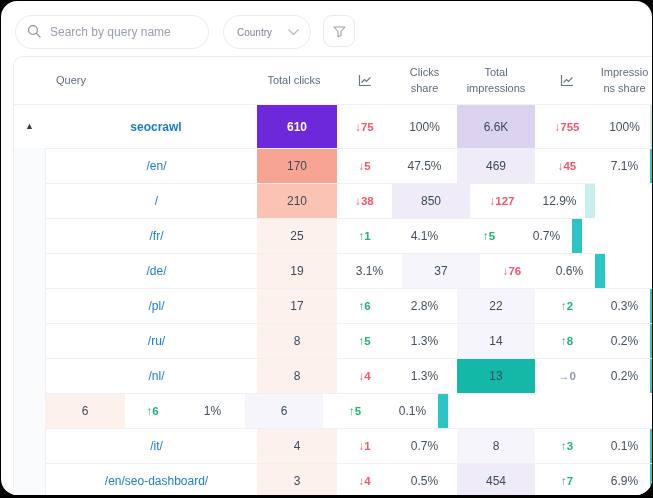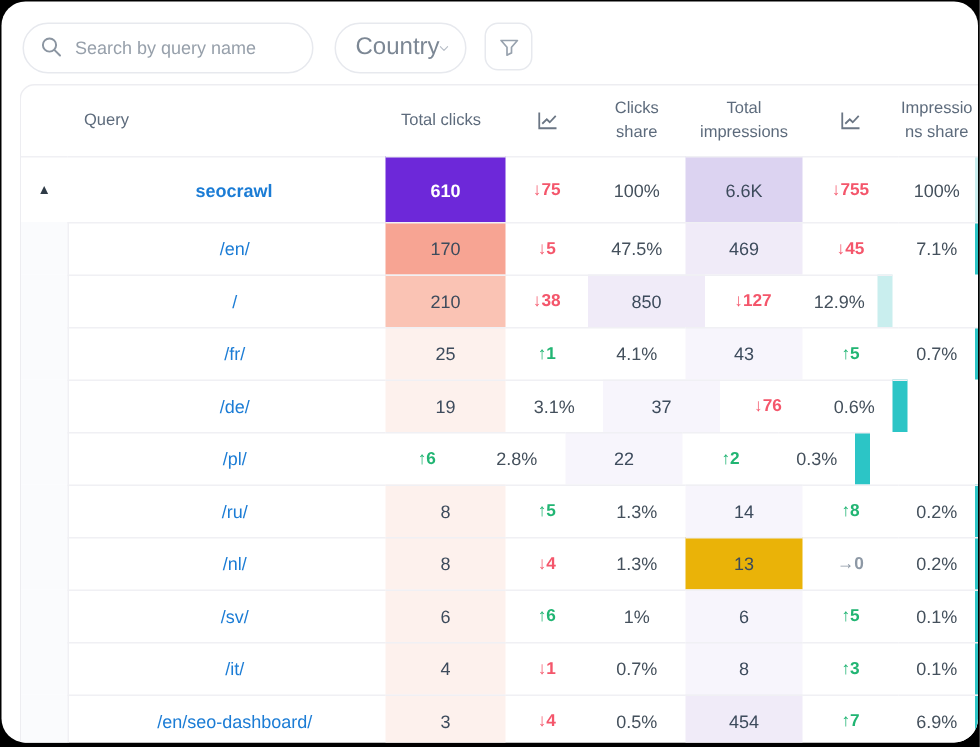--- a/index.html
+++ b/index.html
@@ -10,21 +10,21 @@
   .toolbar{display:flex;align-items:flex-start;margin:14px 0 0 14px;}
   .searchbox{position:relative;width:194px;height:34px;}
   .searchbox input{width:100%;height:100%;box-sizing:border-box;border:1px solid #e7e9ee;
     border-radius:18px;padding:0 10px 0 34px;font-size:12px;color:#4a5560;outline:none;
     font-family:"Liberation Sans",sans-serif;}
   .searchbox input::placeholder{color:#97a0ab;}
   .search-ic{position:absolute;left:12px;top:9px;}
   .country{width:88px;height:34px;box-sizing:border-box;border:1px solid #e7e9ee;border-radius:18px;
     margin-left:14px;display:flex;align-items:center;justify-content:space-between;
     padding:0 11px 0 13px;cursor:pointer;}
-  .country span{font-size:16px;color:#7c8794;}
+  .country span{font-size:10px;color:#7c8794;}
   .filter-btn{width:32px;height:32px;box-sizing:border-box;border:1px solid #e7e9ee;border-radius:9px;
     margin-left:12px;display:flex;align-items:center;justify-content:center;background:#fff;cursor:pointer;}
   
   .tablewrap{margin:7px 0 0 12px;width:646px;border:1px solid #ededf1;border-right:none;
     border-radius:10px 0 0 0;overflow:hidden;background:#fff;}
   .thead{display:flex;height:47px;align-items:center;}
   .cell{box-sizing:border-box;flex:none;display:flex;align-items:center;justify-content:center;}
   .c-qh{width:243px;justify-content:flex-start;padding-left:42px;}
   .c-clicks{width:80px;}
   .c-ch1{width:55px;}
@@ -198,23 +198,20 @@
           </div>
           <div class="cell c-clicks" style="background: rgb(253, 241, 237);">
             <span class="num">25</span>
           </div>
           <div class="cell c-ch1">
             <span class="chg up">↑1</span>
           </div>
           <div class="cell c-sh1">
             <span class="share">4.1%</span>
           </div>
-          <div class="cell c-impr" style="background: rgb(247, 245, 252);">
-            <span class="num">43</span>
-          </div>
           <div class="cell c-ch2">
             <span class="chg up">↑5</span>
           </div>
           <div class="cell c-sh2">
             <span class="share">0.7%</span>
           </div>
           <div class="cell c-edge" style="background: rgb(44, 197, 198);"></div>
         </div>
         <div class="row">
           <div class="cell c-exp"></div>
@@ -236,20 +233,23 @@
           <div class="cell c-sh2">
             <span class="share">0.6%</span>
           </div>
           <div class="cell c-edge" style="background: rgb(44, 197, 198);"></div>
         </div>
         <div class="row">
           <div class="cell c-exp"></div>
           <div class="cell c-query">
             <span class="qlink">/pl/</span>
           </div>
+          <div class="cell c-clicks" style="background: rgb(253, 241, 237);">
+            <span class="num">17</span>
+          </div>
           <div class="cell c-ch1">
             <span class="chg up">↑6</span>
           </div>
           <div class="cell c-sh1">
             <span class="share">2.8%</span>
           </div>
           <div class="cell c-impr" style="background: rgb(247, 245, 252);">
             <span class="num">22</span>
           </div>
           <div class="cell c-ch2">
@@ -292,36 +292,33 @@
           </div>
           <div class="cell c-clicks" style="background: rgb(253, 241, 237);">
             <span class="num">8</span>
           </div>
           <div class="cell c-ch1">
             <span class="chg down">↓4</span>
           </div>
           <div class="cell c-sh1">
             <span class="share">1.3%</span>
           </div>
-          <div class="cell c-impr" style="background: #eab308;">
+          <div class="cell c-impr" style="background: #14b8a6;">
             <span class="num">13</span>
           </div>
           <div class="cell c-ch2">
             <span class="chg flat">→0</span>
           </div>
           <div class="cell c-sh2">
             <span class="share">0.2%</span>
           </div>
           <div class="cell c-edge" style="background: rgb(44, 197, 198);"></div>
         </div>
         <div class="row">
           <div class="cell c-exp"></div>
-          <div class="cell c-query">
-            <span class="qlink">/sv/</span>
-          </div>
           <div class="cell c-clicks" style="background: rgb(253, 241, 237);">
             <span class="num">6</span>
           </div>
           <div class="cell c-ch1">
             <span class="chg up">↑6</span>
           </div>
           <div class="cell c-sh1">
             <span class="share">1%</span>
           </div>
           <div class="cell c-impr" style="background: rgb(247, 245, 252);">

